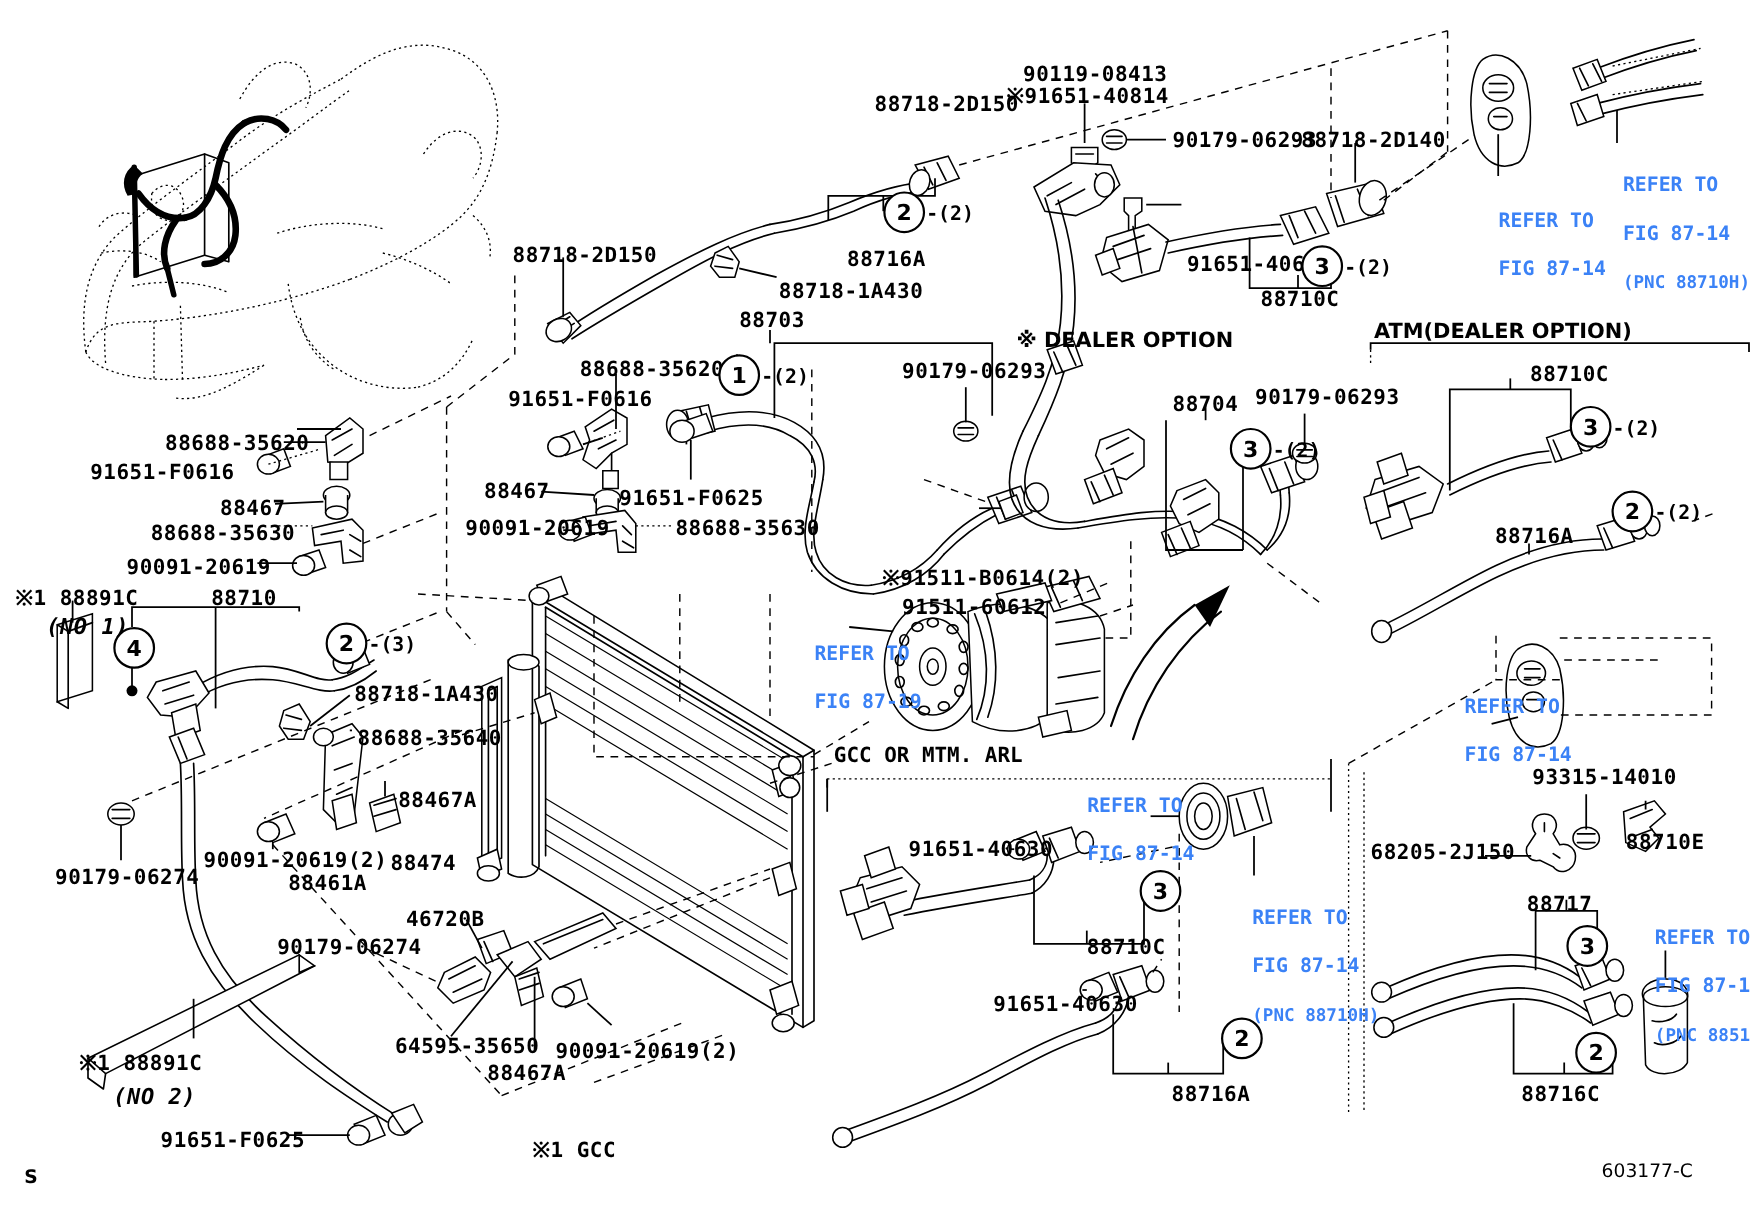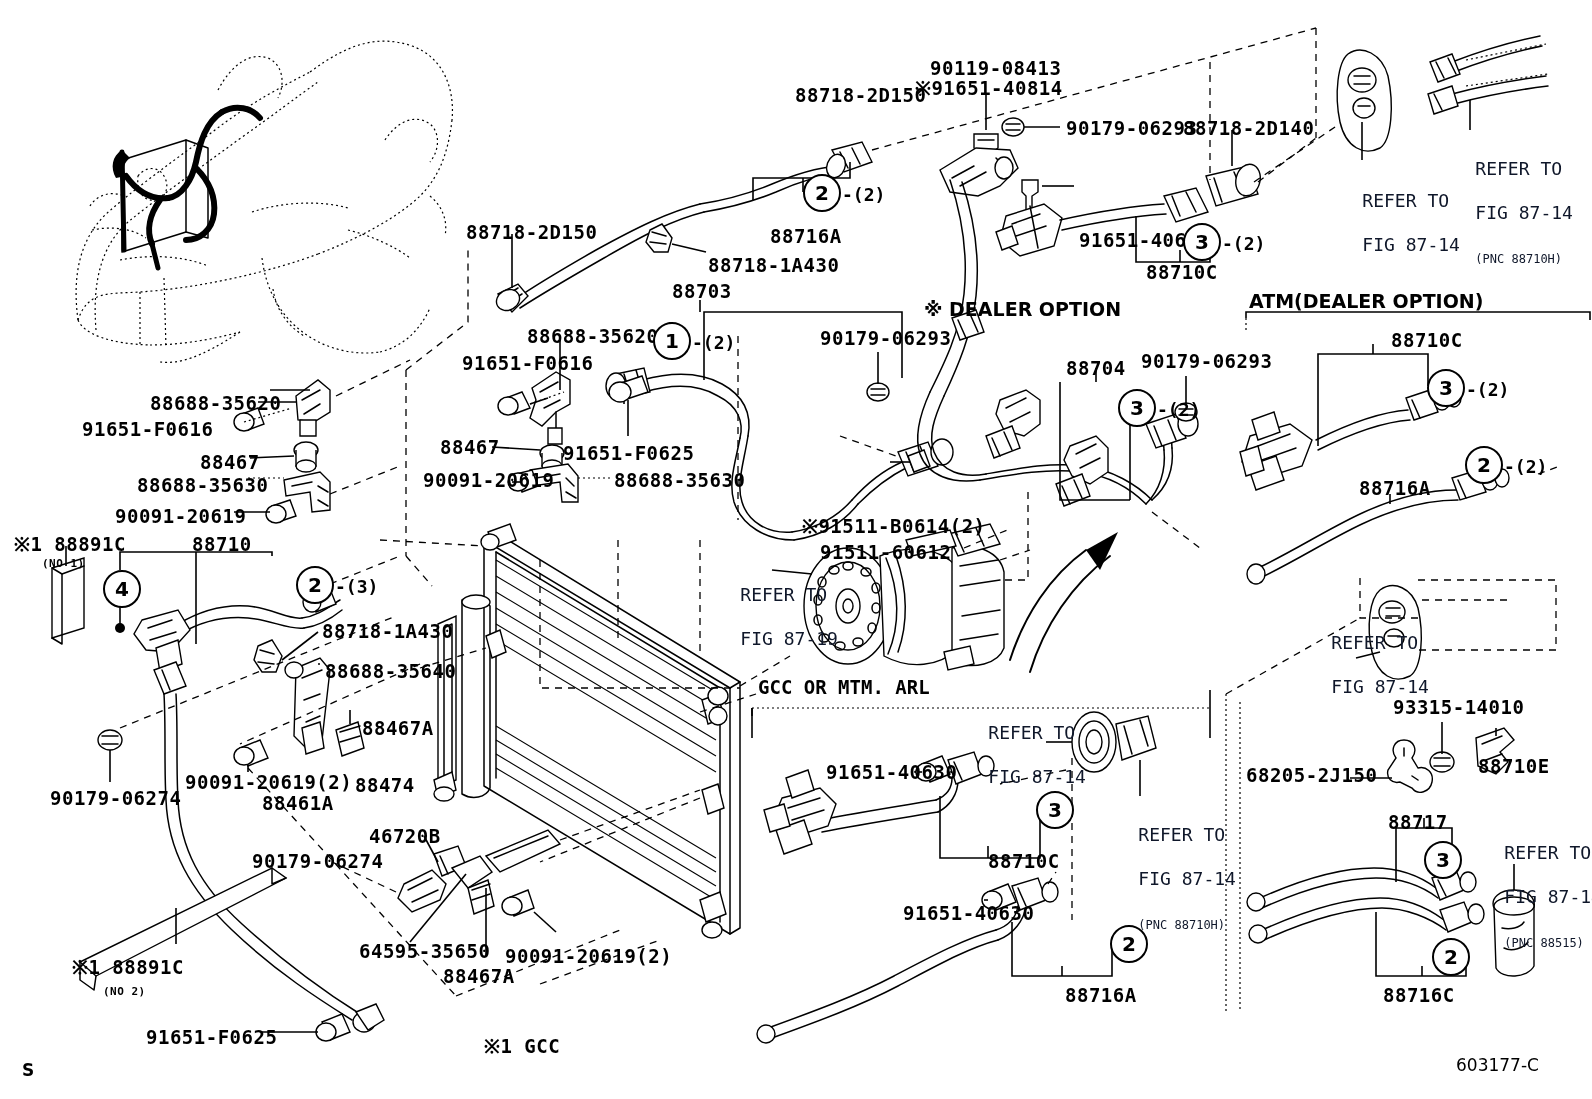--- a/index.html
+++ b/index.html
@@ -15,27 +15,27 @@
   .lbl{
     position:absolute;
     font-family:"DejaVu Sans Mono","Liberation Mono",monospace;
     font-weight:bold;
     font-size:19px;
     letter-spacing:0.5px;
     white-space:nowrap;
     line-height:1.15;
     color:#000;
   }
-  .lbl.sm{font-size:11px;}
+  .lbl.sm{font-size:20px;font-style:italic;}
   .refbox{
     position:absolute;
     font-family:"DejaVu Sans Mono","Liberation Mono",monospace;
-    font-weight:normal;font-size:18px;line-height:1.22;white-space:pre;color:#0f172a;
+    font-weight:bold;font-size:18px;line-height:1.22;white-space:pre;color:#3b82f6;
   }
-  .refbox .pnc{font-size:12px;}
+  .refbox .pnc{font-size:16px;}
   .callout{
     position:absolute;
     width:34px;height:34px;border:2.1px solid #000;border-radius:50%;
     background:#fff;
     display:flex;align-items:center;justify-content:center;
     font-family:"DejaVu Sans","Liberation Sans",sans-serif;
     font-size:20px;font-weight:bold;color:#000;
   }
   .qty{
     position:absolute;

